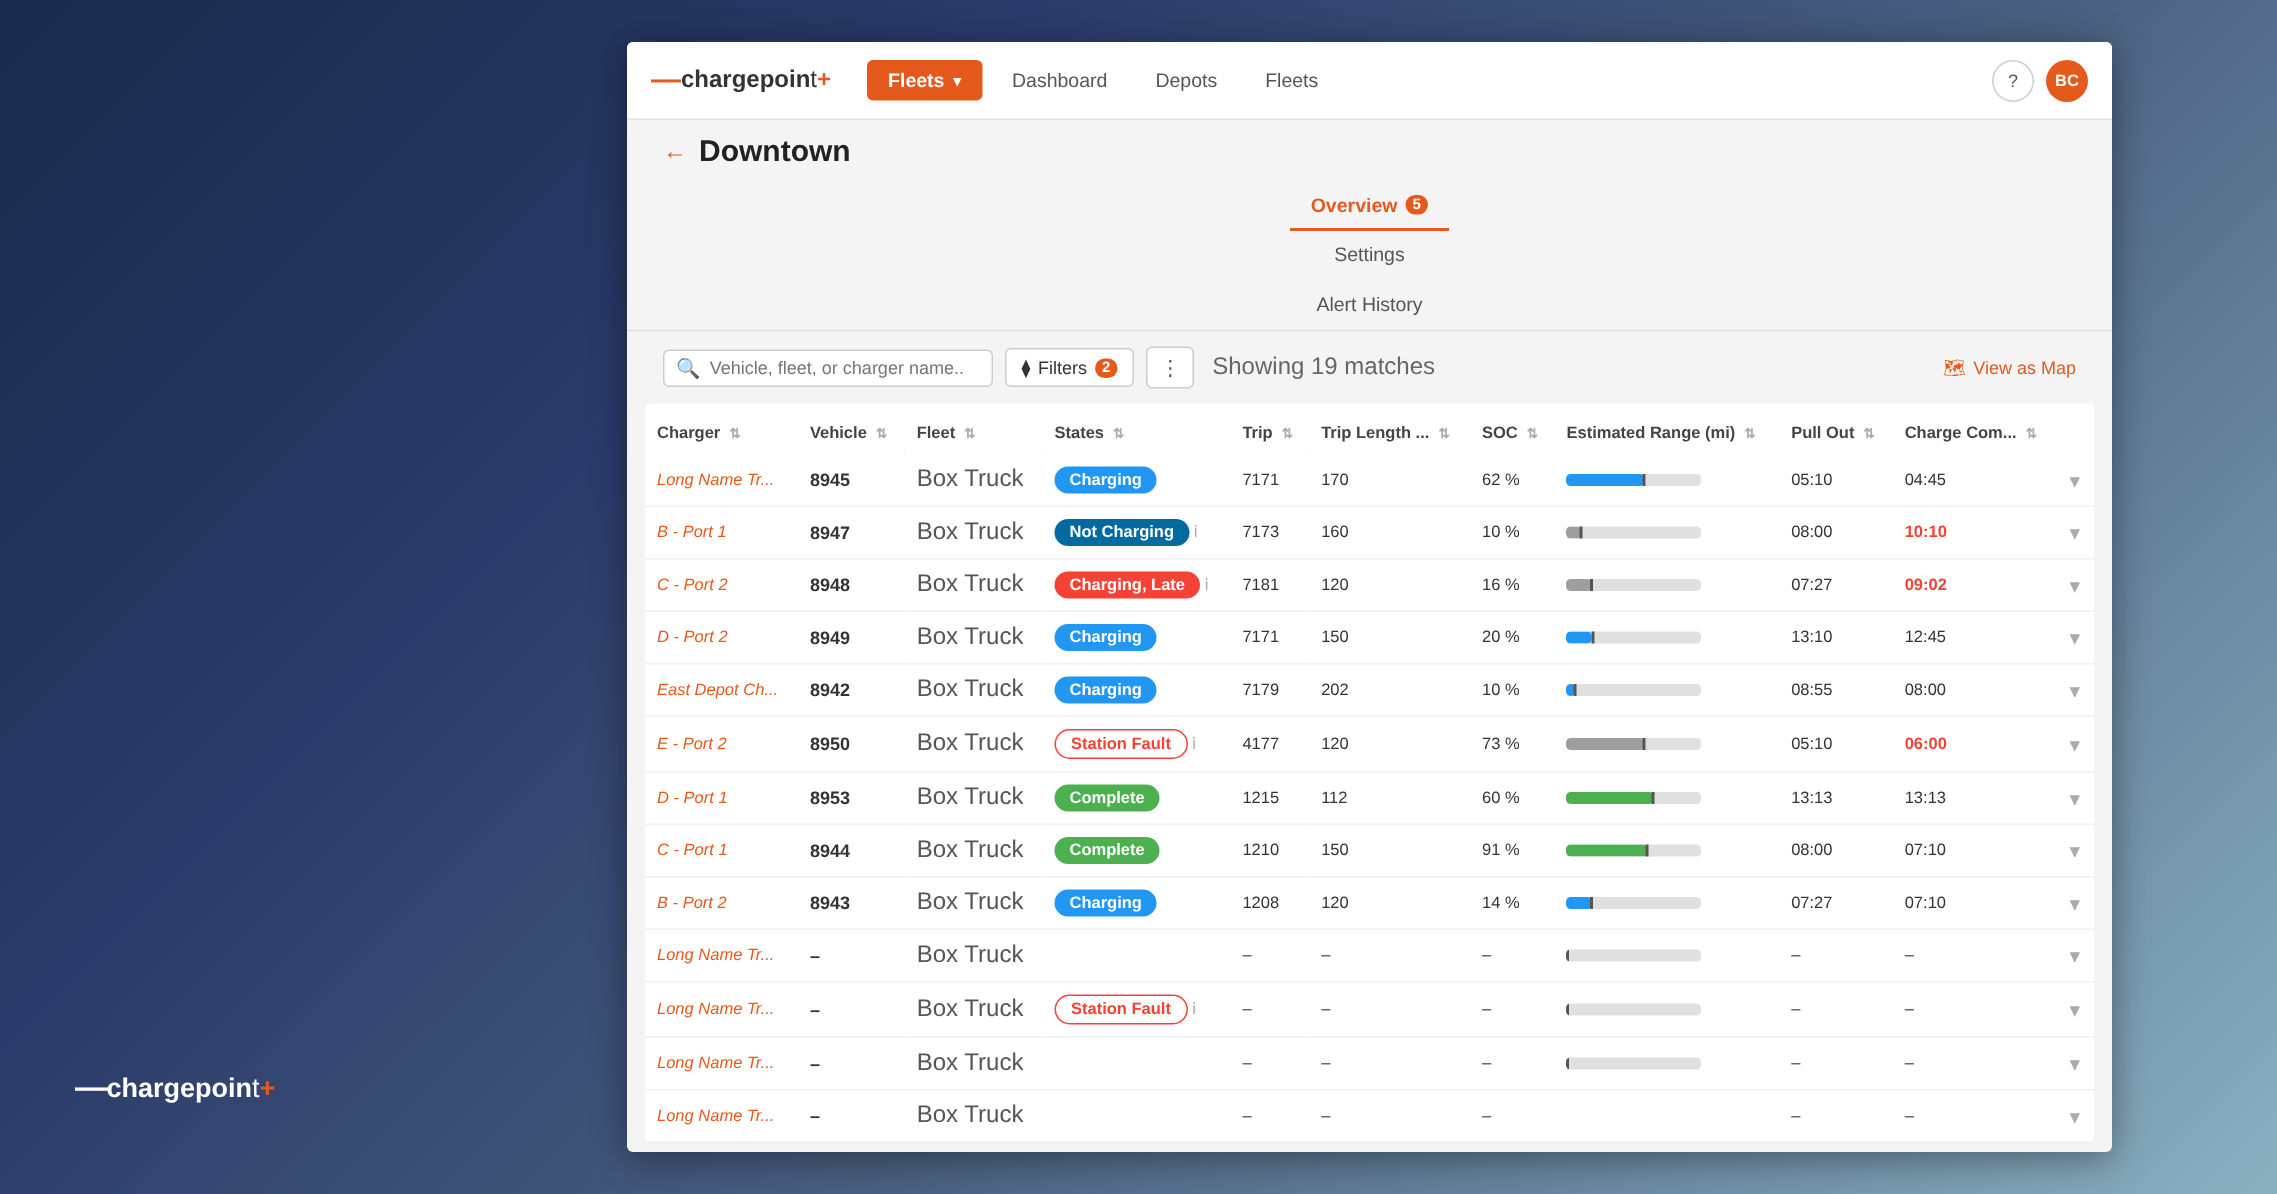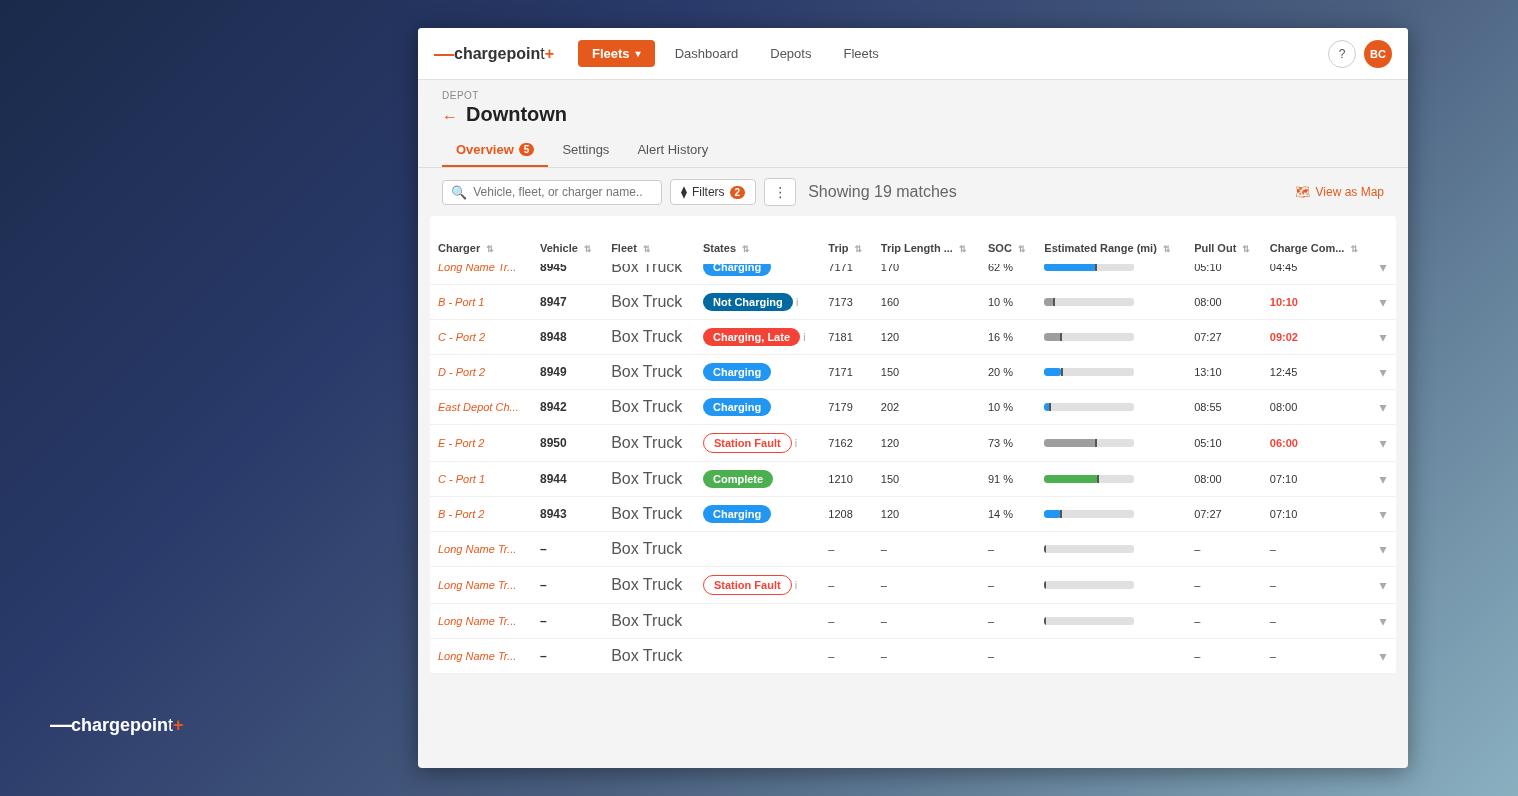--- a/index.html
+++ b/index.html
@@ -183,20 +183,21 @@
     }
 
     
     .tabs-row {
       display: flex;
       align-items: center;
       gap: 0;
       border-bottom: 1px solid #ddd;
       background: #f4f4f4;
       padding: 0 24px;
+      flex-direction: column;
     }
     .tab {
       padding: 8px 14px;
       font-size: 13px;
       color: #555;
       cursor: pointer;
       border-bottom: 2px solid transparent;
       display: flex;
       align-items: center;
       gap: 5px;
@@ -306,21 +307,21 @@
       border-bottom: 2px solid #e0e0e0;
     }
     thead th {
       padding: 10px 8px;
       text-align: left;
       font-size: 11px;
       font-weight: 600;
       color: #444;
       white-space: nowrap;
       position: sticky;
-      top: 16px;
+      top: 4px;
       background: #fff;
       z-index: 1;
     }
     thead th .sort-icon {
       color: #aaa;
       font-size: 9px;
       margin-left: 3px;
     }
     tbody tr {
       border-bottom: 1px solid #f0f0f0;
@@ -425,21 +426,20 @@
 
     <div class="nav-icon-btn">
       <span>?</span>
     </div>
     <div class="nav-avatar">
       <span>BC</span>
     </div>
   </nav>
 
   <div class="page-header">
-    <div class="breadcrumb">DEPOT</div>
     <div class="page-title-row">
       <span class="back-arrow">←</span>
       <span class="page-title">Downtown</span>
     </div>
   </div>
 
   <div class="tabs-row">
     <div class="tab active">
       <span>Overview</span>
       <span class="tab-badge">5</span>
@@ -582,31 +582,49 @@
             </td>
             <td class="td-pullout">08:55</td>
             <td class="td-chargecom">08:00</td>
             <td><button class="expand-btn">▾</button></td>
           </tr>
           <tr>
             <td class="td-charger">E - Port 2</td>
             <td class="td-vehicle">8950</td>
             <td class="td-fleet">Box Truck</td>
             <td><span class="status-badge status-station-fault">Station Fault</span><span class="info-icon">ℹ</span></td>
-            <td class="td-trip">7162</td>
+            <td class="td-trip">4177</td>
             <td class="td-trip">120</td>
             <td class="td-soc">73 %</td>
             <td>
               <div class="range-bar-container">
                 <div class="range-bar-fill gray" style="width: 57.5%;"></div>
                 <div class="range-marker" style="left: 56.5%;"></div>
               </div>
             </td>
             <td class="td-pullout">05:10</td>
             <td class="td-chargecom late">06:00</td>
+            <td><button class="expand-btn">▾</button></td>
+          </tr>
+          <tr>
+            <td class="td-charger">D - Port 1</td>
+            <td class="td-vehicle">8953</td>
+            <td class="td-fleet">Box Truck</td>
+            <td><span class="status-badge status-complete">Complete</span></td>
+            <td class="td-trip">1215</td>
+            <td class="td-trip">112</td>
+            <td class="td-soc">60 %</td>
+            <td>
+              <div class="range-bar-container">
+                <div class="range-bar-fill green" style="width: 64.5%;"></div>
+                <div class="range-marker" style="left: 63.5%;"></div>
+              </div>
+            </td>
+            <td class="td-pullout">13:13</td>
+            <td class="td-chargecom">13:13</td>
             <td><button class="expand-btn">▾</button></td>
           </tr>
           <tr>
             <td class="td-charger">C - Port 1</td>
             <td class="td-vehicle">8944</td>
             <td class="td-fleet">Box Truck</td>
             <td><span class="status-badge status-complete">Complete</span></td>
             <td class="td-trip">1210</td>
             <td class="td-trip">150</td>
             <td class="td-soc">91 %</td>

